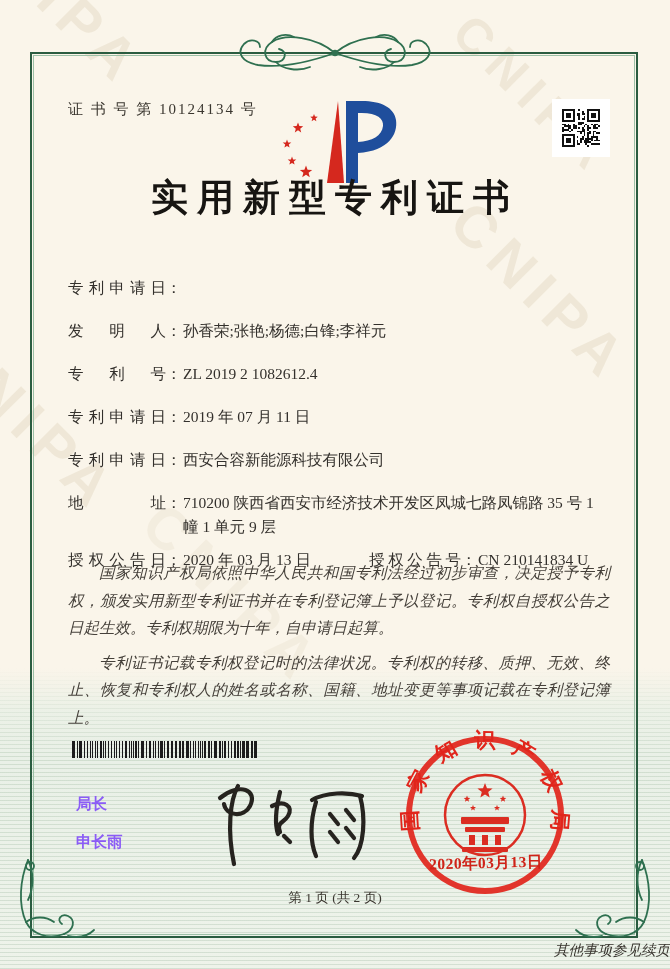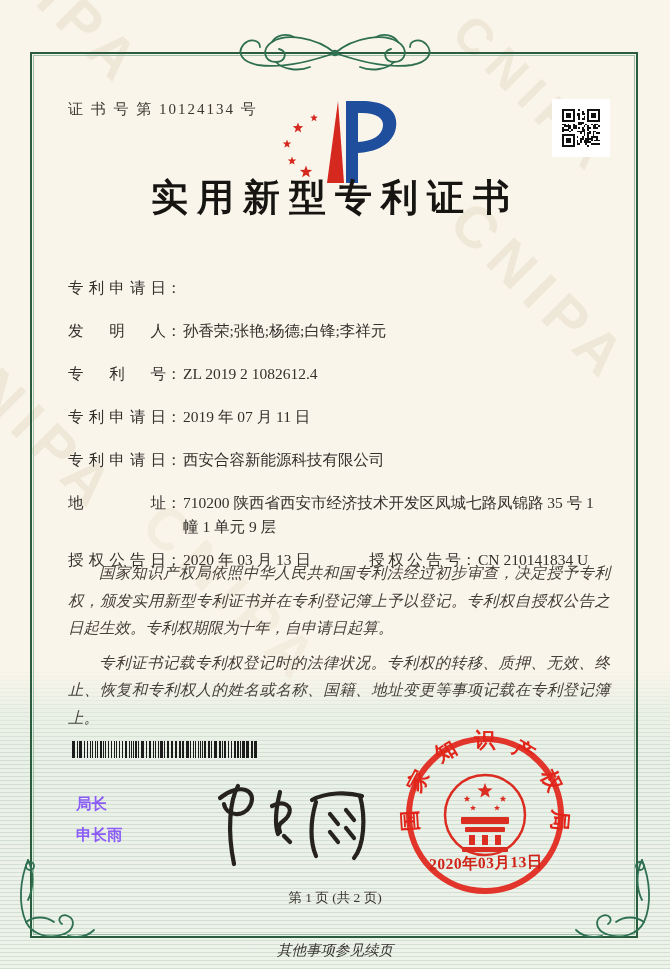--- a/index.html
+++ b/index.html
@@ -54,29 +54,29 @@
 
   .paras{position:absolute;left:68px;right:60px;top:559px;font-size:15.5px;line-height:27.5px;
          text-align:justify;color:#45403a;font-style:italic;}
   .paras p{margin:0;text-indent:2em;}
   .paras p + p{margin-top:7px;}
 
   .barcode{position:absolute;left:72px;top:741px;}
 
   .officer{position:absolute;left:76px;top:794px;font-family:"Liberation Sans","DejaVu Sans",sans-serif;
            font-size:15.5px;font-weight:700;color:#8b5cf6;}
-  .officer .name{margin-top:10px;}
+  .officer .name{margin-top:17px;}
   .signature{position:absolute;left:196px;top:770px;}
 
   .seal{position:absolute;left:399px;top:729px;}
   .seal-date{position:absolute;left:402px;top:853px;width:168px;text-align:center;
              color:#cf2318;font-size:15.5px;font-weight:700;letter-spacing:.5px;transform:rotate(-1.5deg);}
 
   .page-num{position:absolute;left:0;top:889px;width:100%;text-align:center;font-size:13.5px;color:#3a362f;}
-  .continuation{position:absolute;left:0;top:941px;width:100%;text-align:center;
+  .continuation{position:absolute;left:0;top:941px;width:100%;text-align:right;
                 font-size:14.5px;font-style:italic;color:#38342e;}
 </style>
 </head>
 <body>
 
 <div class="page">
 
   <div class="band">
       <div class="lines"></div>
     </div>

